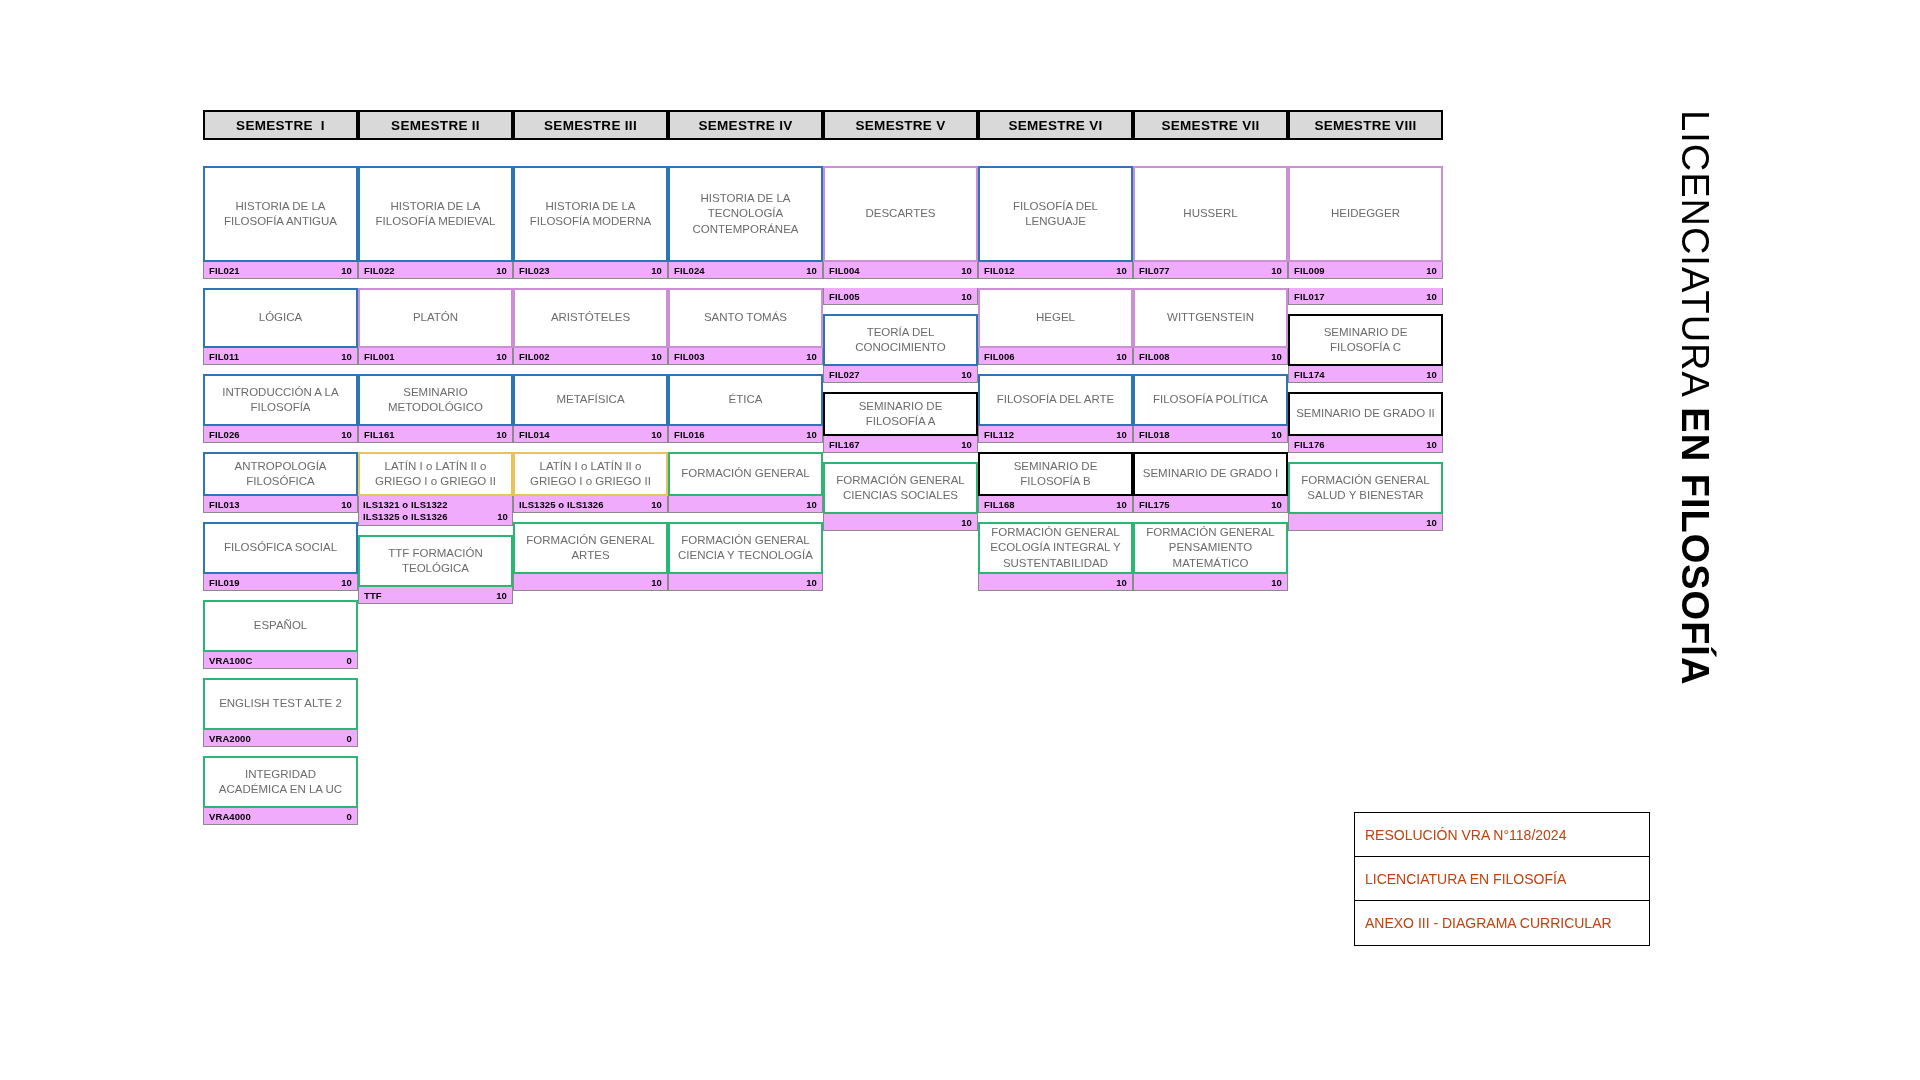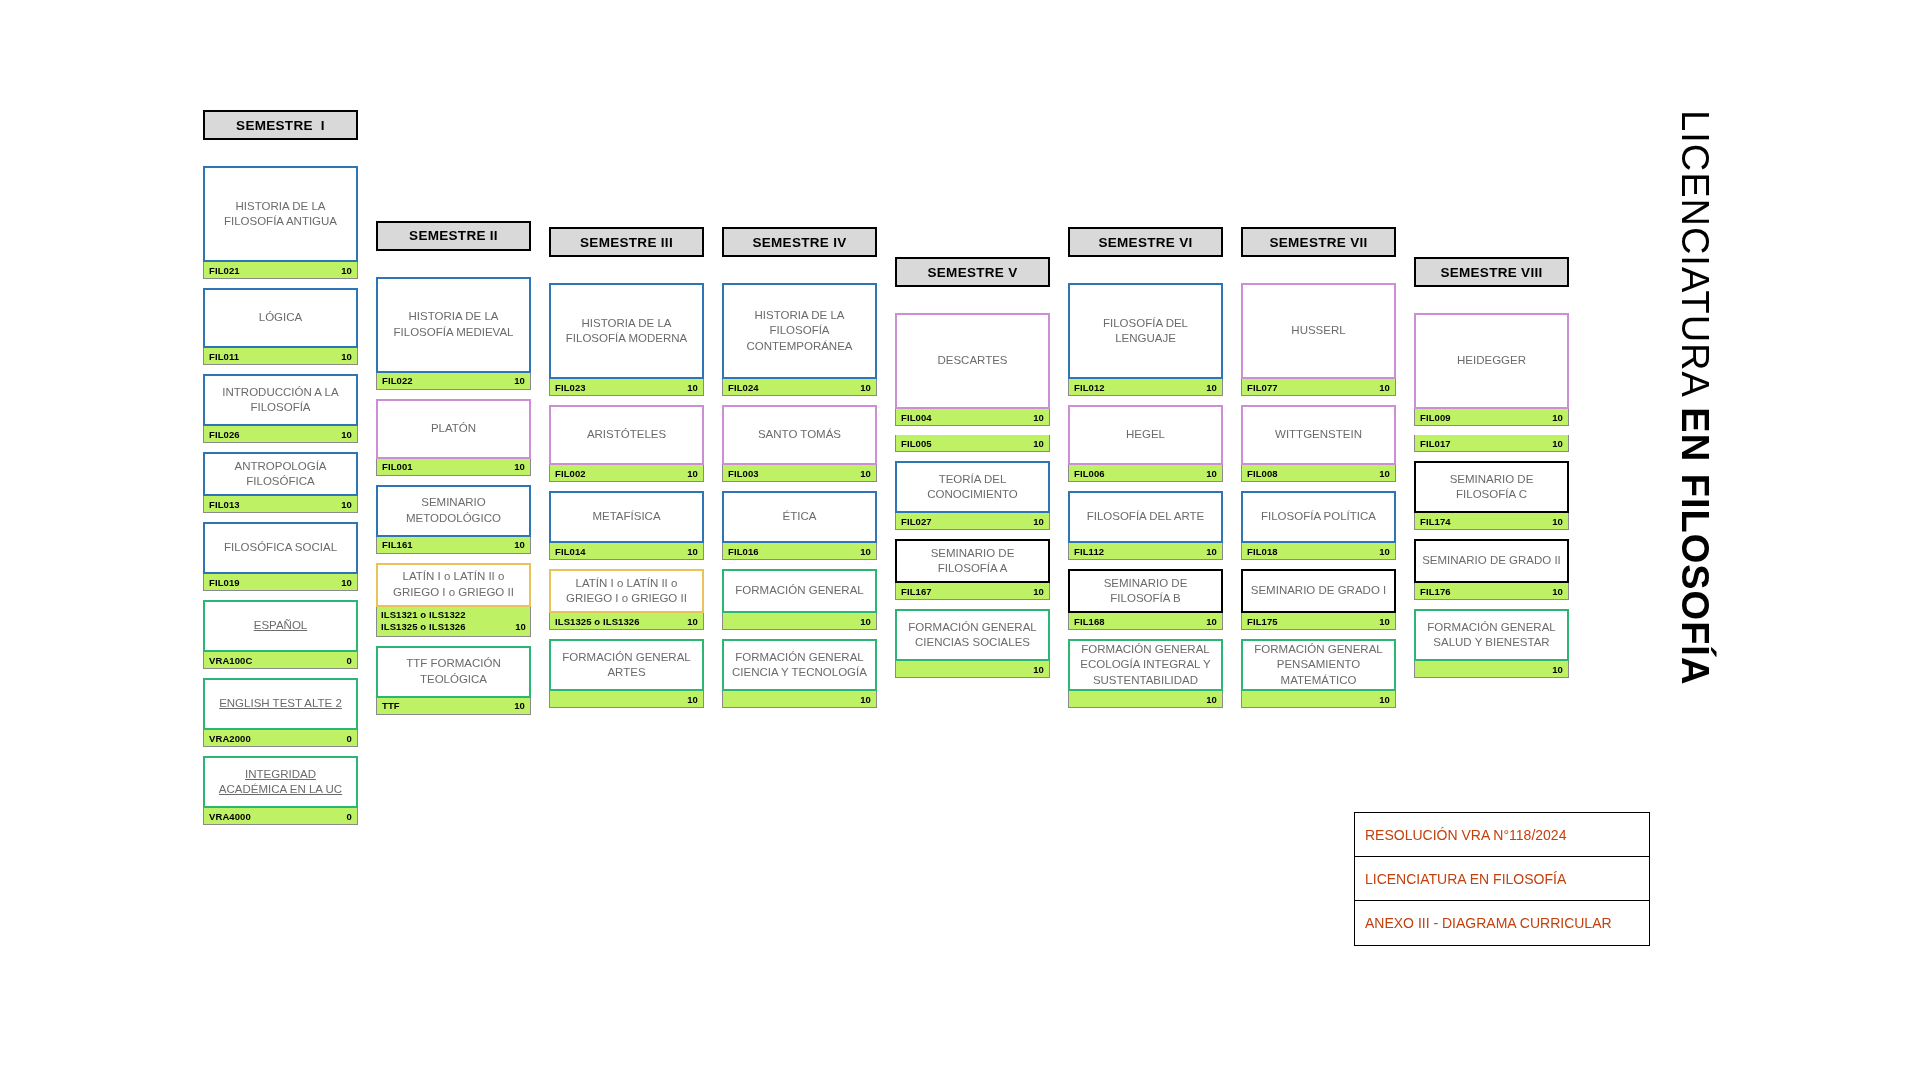--- a/index.html
+++ b/index.html
@@ -10,22 +10,21 @@
     overflow: hidden;
   }
   #root { position: relative; width: 1920px; height: 1080px; }
 
   
   .grid {
     position: absolute;
     left: 203px;
     top: 110px;
     display: flex;
-    gap: 18px;
-    align-items: center;
+    align-items: flex-start;
   }
   .col { width: 155px; display: flex; flex-direction: column; }
 
   .sem-head {
     height: 30px;
     border: 2px solid #000000;
     background: #d9d9d9;
     display: flex; align-items: center; justify-content: center;
     font-size: 13.5px; font-weight: bold; letter-spacing: .3px;
     color: #000; margin-bottom: 26px;
@@ -40,41 +39,41 @@
     padding: 3px 5px;
     background: #ffffff;
     color: #6b6b6b;
     font-size: 11.5px;
     line-height: 1.32;
   }
   .card-foot {
     height: 17px;
     border: 1px solid #8a8a8a;
     border-top: none;
-    background: #bef264;
+    background: #f0abfc;
     display: flex; align-items: center; justify-content: space-between;
     padding: 0 5px;
     font-size: 9.5px; font-weight: bold; color: #000;
   }
   .card-foot.two-line {
     height: 30px;
     flex-direction: column; align-items: stretch; justify-content: center;
     padding: 0 4px;
   }
   .foot-row { display: flex; justify-content: space-between; align-items: center; line-height: 1.25; }
   .foot-code { letter-spacing: .1px; }
   .foot-cred { letter-spacing: .1px; }
 
   
   .h-r1 .card-body { height: 96px; }
   .h-r2 .card-body { height: 60px; }
   .h-r3 .card-body { height: 52px; }
   .h-r4 .card-body { height: 44px; }
   .h-r5 .card-body { height: 52px; }
-  .h-sm .card-body { height: 52px; text-decoration: underline; }
+  .h-sm .card-body { height: 52px; }
 
   
   .b-blue   .card-body { border: 2px solid #2e75b6; }
   .b-pink   .card-body { border: 2px solid #cc8fd6; }
   .b-green  .card-body { border: 2px solid #2bb673; }
   .b-gold   .card-body { border: 2px solid #e8c35a; }
   .b-black  .card-body { border: 2px solid #000000; }
 
   
   .vtitle {
@@ -250,21 +249,21 @@
           <div class="card-body">FORMACIÓN GENERAL ARTES</div>
           <div class="card-foot">
             <span class="foot-code"></span>
             <span class="foot-cred">10</span>
           </div>
         </div>
       </div>
       <div class="col">
         <div class="sem-head">SEMESTRE IV</div>
         <div class="card b-blue h-r1">
-          <div class="card-body">HISTORIA DE LA FILOSOFÍA CONTEMPORÁNEA</div>
+          <div class="card-body">HISTORIA DE LA TECNOLOGÍA CONTEMPORÁNEA</div>
           <div class="card-foot">
             <span class="foot-code">FIL024</span>
             <span class="foot-cred">10</span>
           </div>
         </div>
         <div class="card b-pink h-r2">
           <div class="card-body">SANTO TOMÁS</div>
           <div class="card-foot">
             <span class="foot-code">FIL003</span>
             <span class="foot-cred">10</span>

